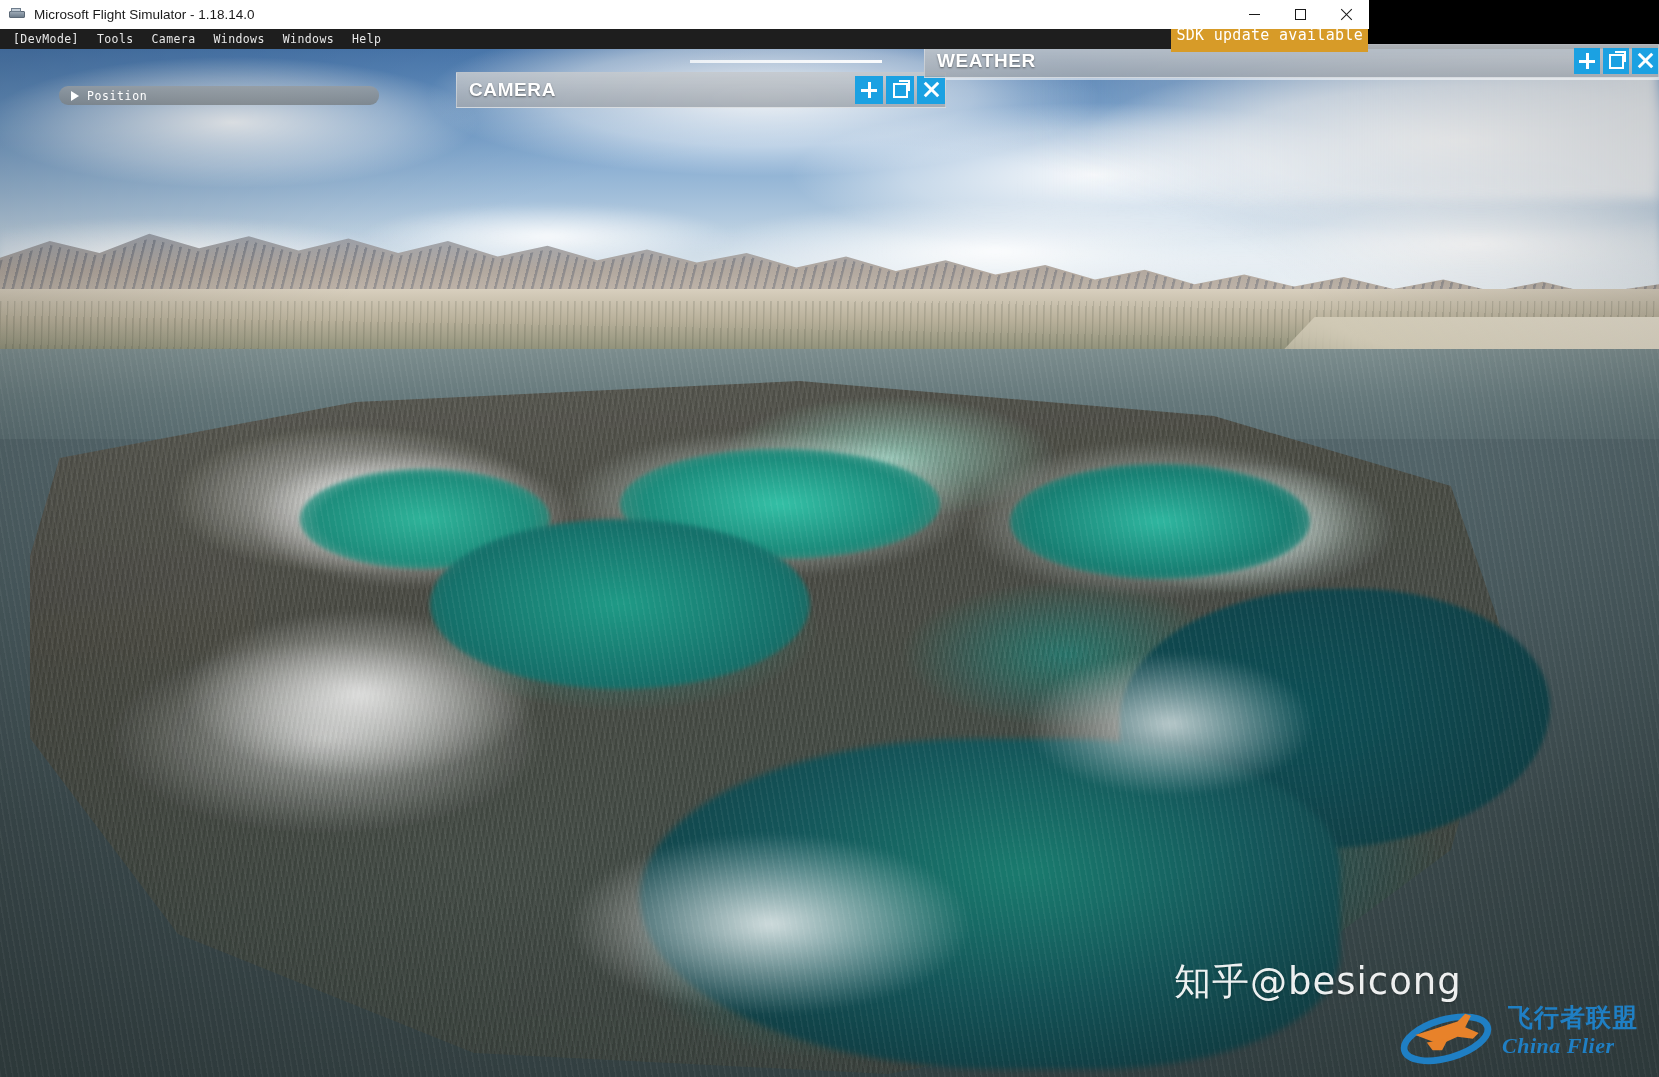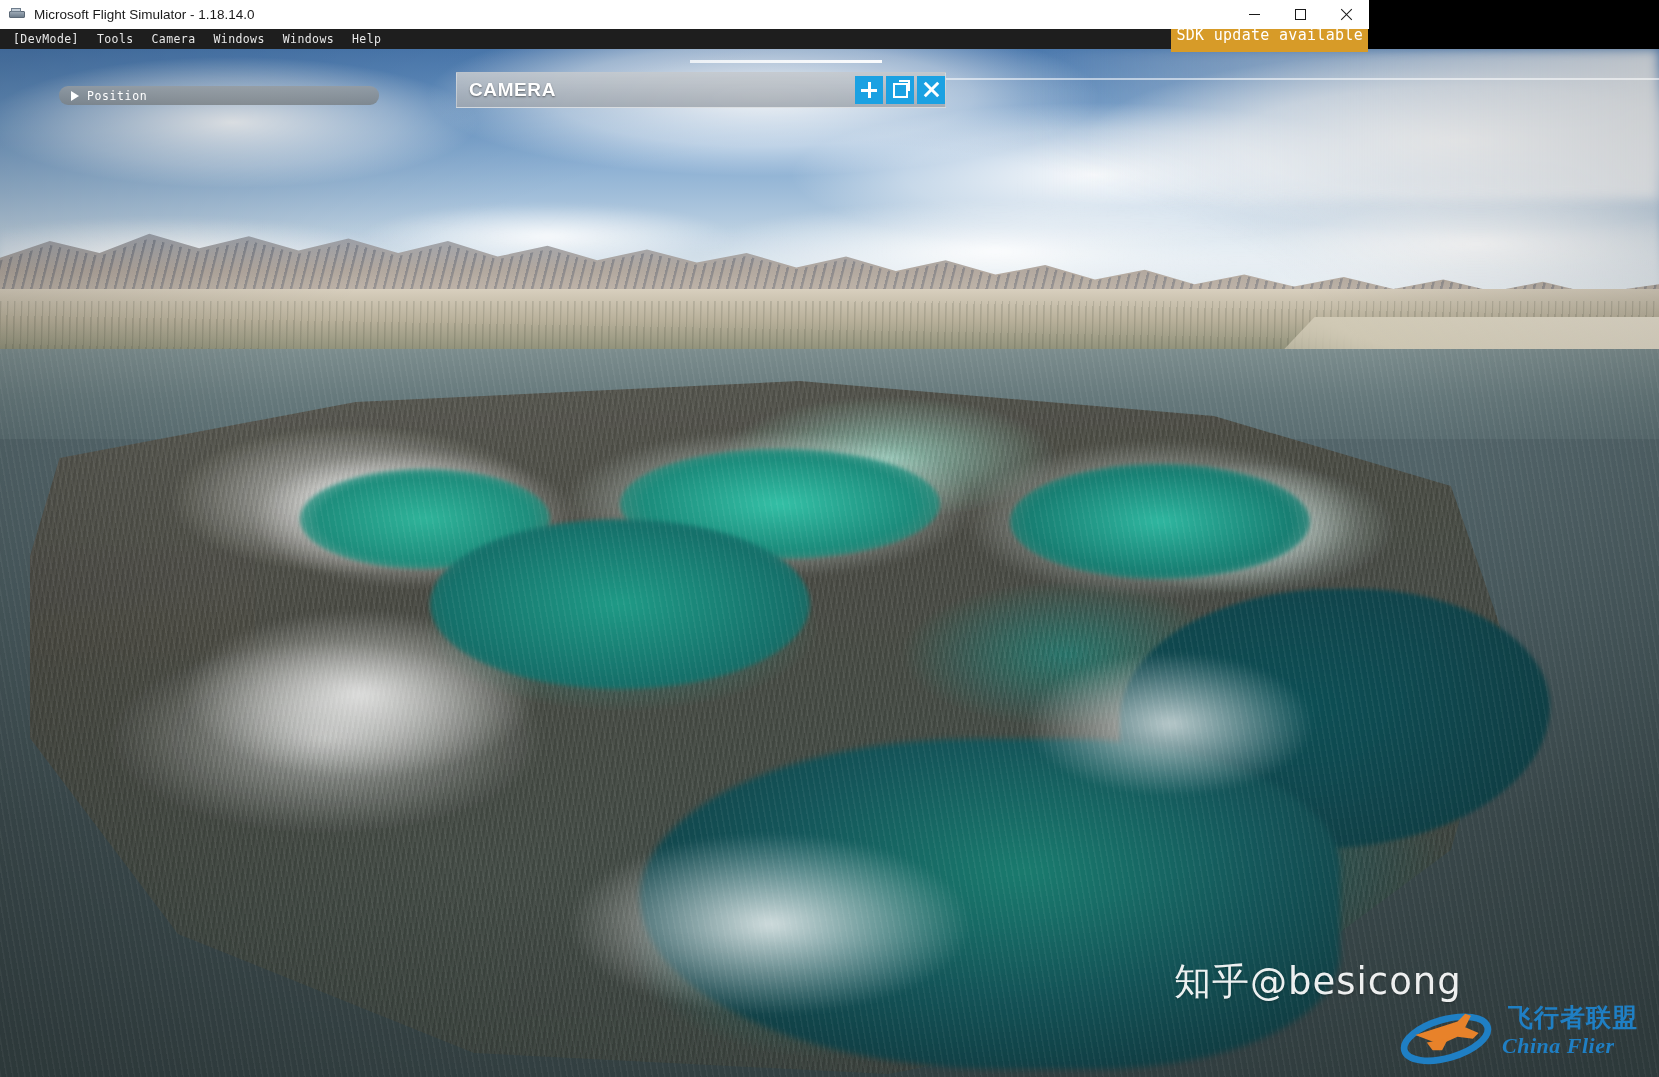--- a/index.html
+++ b/index.html
@@ -476,15 +476,29 @@
       </div>
       <div class="pbtn">
         <span class="ico-popout"></span>
       </div>
       <div class="pbtn">
         <span class="ico-x"></span>
       </div>
     </div>
   </div>
 
+  <div class="panel-hdr" id="weather-panel">
+    <div class="panel-title">WEATHER</div>
+    <div class="panel-btns">
+      <div class="pbtn">
+        <span class="ico-plus"></span>
+      </div>
+      <div class="pbtn">
+        <span class="ico-popout"></span>
+      </div>
+      <div class="pbtn">
+        <span class="ico-x"></span>
+      </div>
+    </div>
+  </div>
   <div class="weather-underline"></div>
 
 </div>
 
 </body></html>

